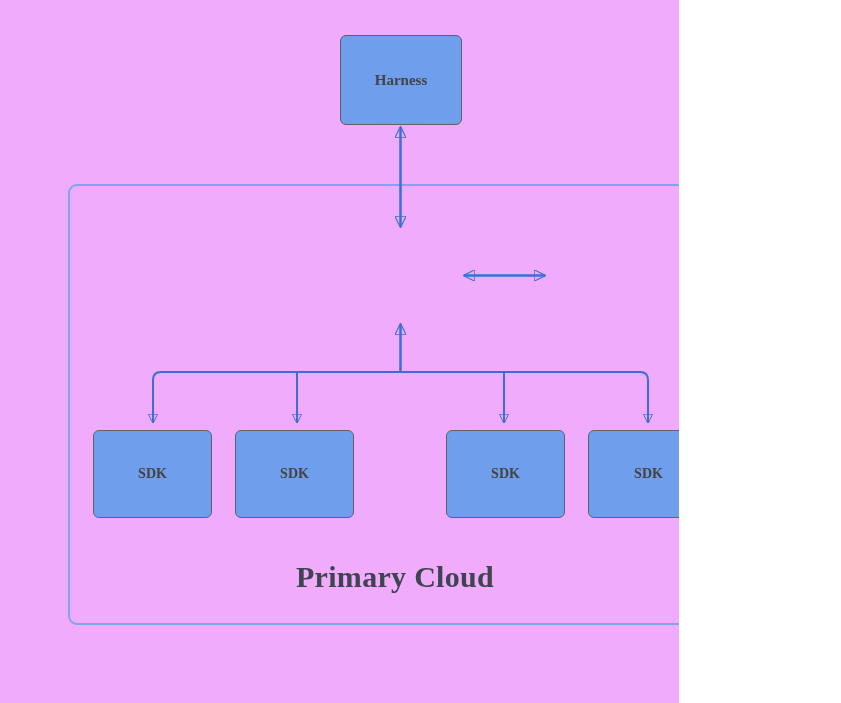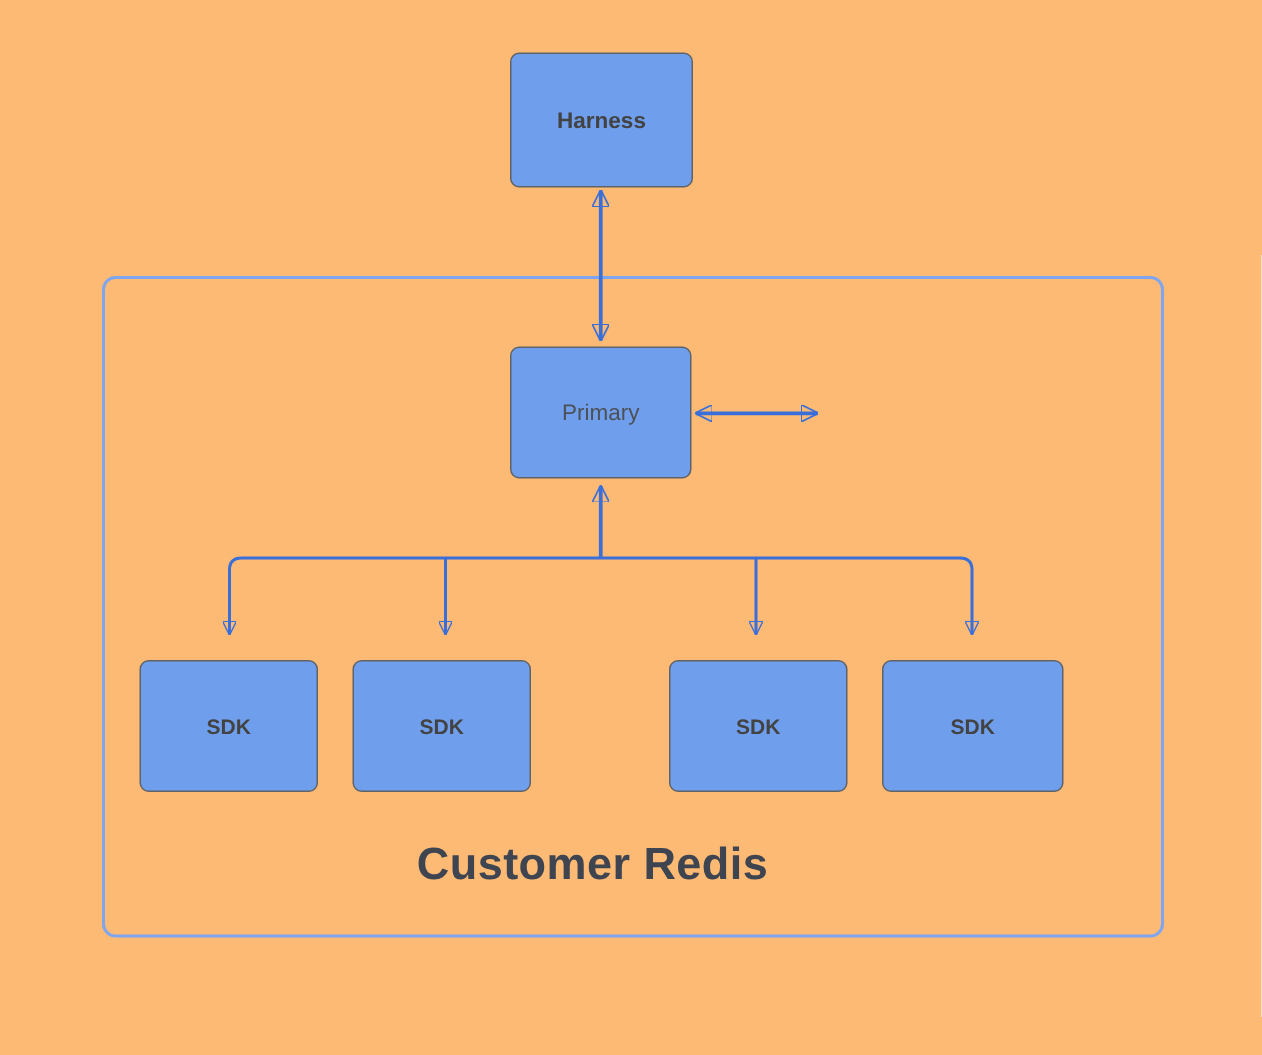--- a/index.html
+++ b/index.html
@@ -1,21 +1,21 @@
 <!DOCTYPE html>
 <html style="--node-fill: #6F9FEC; --node-border: #5F6368; --redis-fill: #F4CCCC; --redis-border: #434343; --arrow: #3A6FD9; --frame-border: #7EA6F0; --label-text: #434343; --container-label-text: #3E4450;"><head>
 <meta charset="utf-8">
 <style>
   html, body { margin: 0; padding: 0; background: #ffffff; }
   .canvas {
     position: relative;
-    width: 841px;
+    width: 679px;
     height: 703px;
-    background: #fdba74;
-    font-family: Liberation Sans, sans-serif;
+    background: #f0abfc;
+    font-family: Liberation Serif, serif;
     overflow: hidden;
   }
   .frame {
     position: absolute;
     left: 68px; top: 184px;
     width: 708px; height: 441px;
     border: 2px solid var(--frame-border, #7EA6F0);
     border-radius: 9px;
     box-sizing: border-box;
     background: transparent;
@@ -37,21 +37,21 @@
     border-radius: 6px;
     box-sizing: border-box;
     display: flex;
     align-items: center;
     justify-content: center;
     color: var(--label-text, #434343);
     font-size: 15px;
   }
   .harness { left: 340px; top: 35px;  width: 122px; height: 90px; font-weight: bold; }
   .primary { left: 340px; top: 231px; width: 121px; height: 88px; color: #4D5156; }
-  .sdk     { top: 440px; width: 119px; height: 88px; font-weight: bold; font-size: 14px; }
+  .sdk     { top: 430px; width: 119px; height: 88px; font-weight: bold; font-size: 14px; }
   .sdk-1 { left: 93px; }
   .sdk-2 { left: 235px; }
   .sdk-3 { left: 446px; }
   .sdk-4 { left: 588px; width: 121px; }
   .redis-wrap {
     position: absolute;
     left: 548px; top: 228px;
     width: 93px; height: 95px;
   }
   .redis-wrap svg { display: block; }
@@ -95,33 +95,30 @@
     <path class="thin" d="M 153 423 L 153 380 Q 153 372 161 372 L 640 372 Q 648 372 648 380 L 648 423" marker-start="url(#ah)" marker-end="url(#ah)"></path>
 
     <path class="thin" d="M 297 372 L 297 423" marker-end="url(#ah)"></path>
     <path class="thin" d="M 504 372 L 504 423" marker-end="url(#ah)"></path>
   </svg>
 
   <div class="node harness">
     <span>Harness</span>
   </div>
 
-  <div class="node primary">
-    <span>Primary</span>
-  </div>
 
 
   <div class="node sdk sdk-1">
     <span>SDK</span>
   </div>
   <div class="node sdk sdk-2">
     <span>SDK</span>
   </div>
   <div class="node sdk sdk-3">
     <span>SDK</span>
   </div>
   <div class="node sdk sdk-4">
     <span>SDK</span>
   </div>
 
-  <div class="container-label">Customer Redis</div>
+  <div class="container-label">Primary Cloud</div>
 
 </div>
 
 </body></html>

